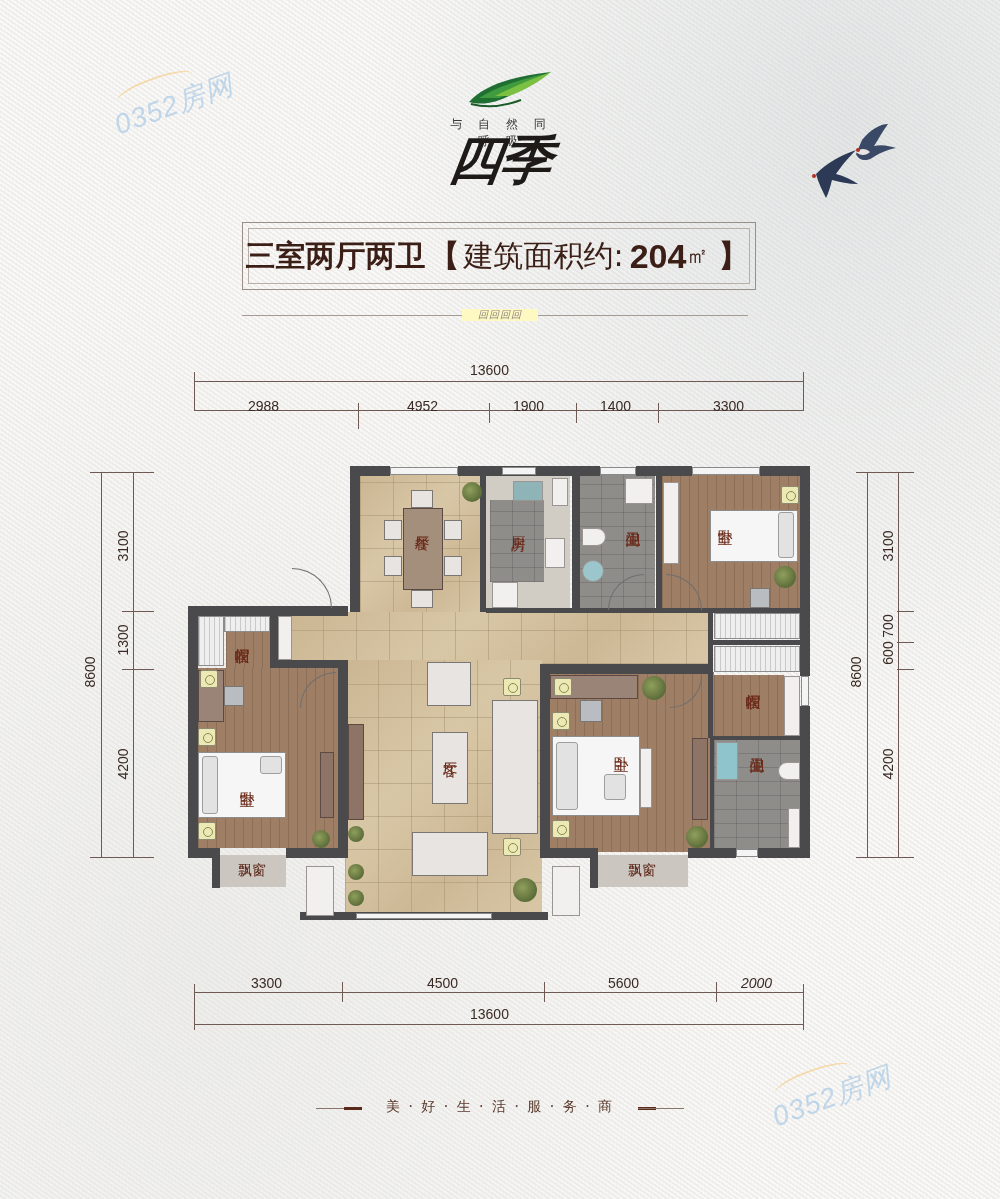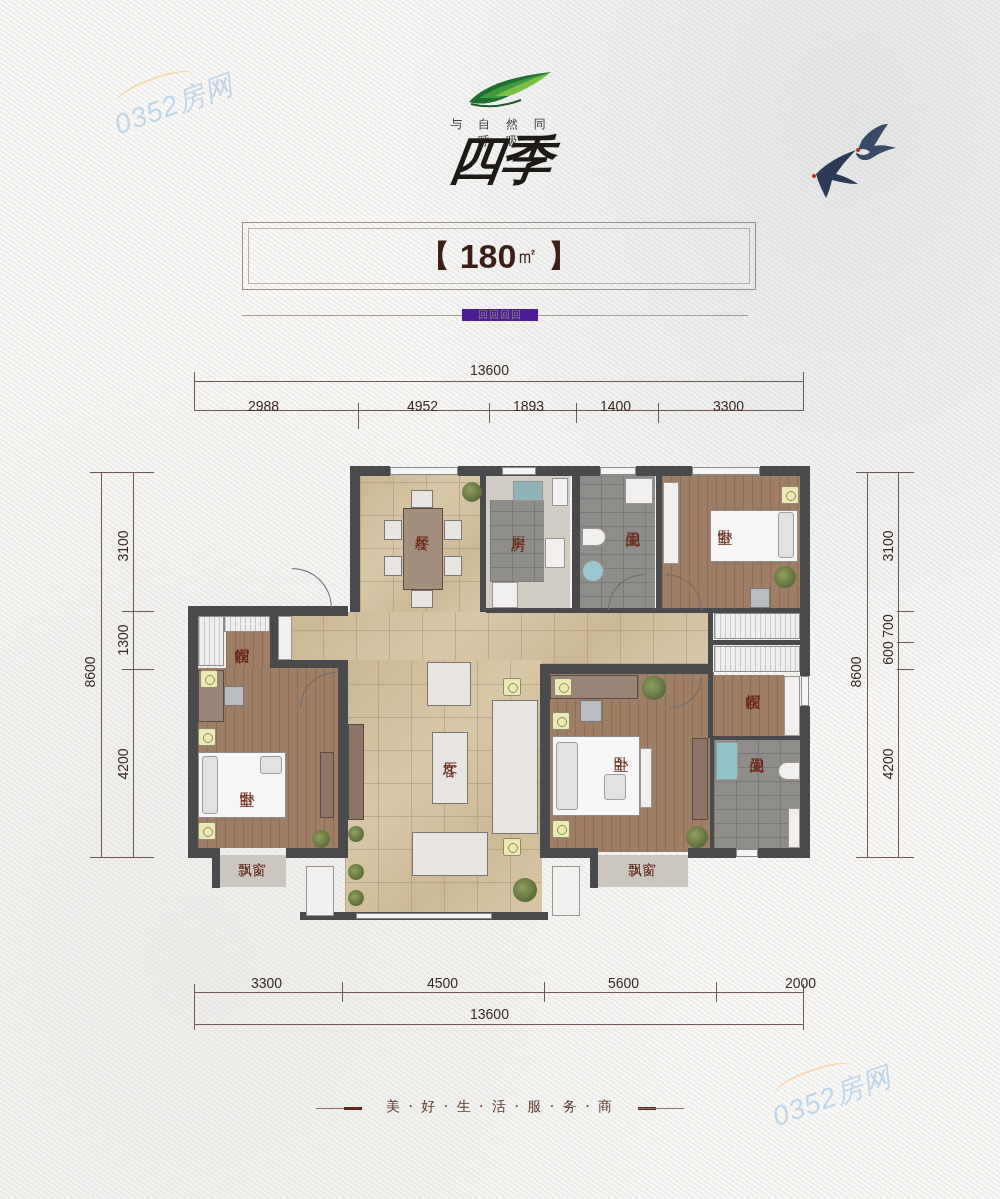--- a/index.html
+++ b/index.html
@@ -29,21 +29,21 @@
   
   .title-frame { position:absolute; left:242px; top:222px; width:514px; height:68px; border:1.5px solid #9a8f88; }
   .title-frame::before { content:""; position:absolute; inset:5px; border:1px solid #b8aea7; }
   .title-text { position:absolute; left:0; top:0; width:100%; height:100%; display:flex; align-items:center; justify-content:center; font-size:30px; color:#3b1f16; white-space:nowrap; }
   .title-text .b { font-weight:bold; }
   .title-text .area-num { font-family:"Liberation Sans", sans-serif; font-weight:bold; font-size:34px; margin-left:6px; }
   .title-text .unit { font-size:22px; margin-right:6px; }
   .title-text .br { font-weight:bold; margin: 0 4px; }
 
   .deco-line { position:absolute; left:242px; top:315px; width:506px; height:1px; background:#a59b95; }
-  .deco-knot { position:absolute; left:462px; top:309px; width:76px; height:12px; background:#4c1d95; display:flex; align-items:center; justify-content:center; font-size:10px; color:#8e8580; letter-spacing:1px; font-family:"DejaVu Sans Mono", monospace; }
+  .deco-knot { position:absolute; left:462px; top:309px; width:76px; height:12px; background:#fef9c3; display:flex; align-items:center; justify-content:center; font-size:10px; color:#8e8580; letter-spacing:1px; font-family:"DejaVu Sans Mono", monospace;font-style:italic; }
 
   
   .dim-line { position:absolute; background:#6e5a52; }
   .dim-text { position:absolute; font-family:"Liberation Sans", sans-serif; font-size:14px; color:#3a2a24; }
   .dim-vtext { position:absolute; font-family:"Liberation Sans", sans-serif; font-size:14px; color:#3a2a24; transform: rotate(-90deg); transform-origin: center; white-space:nowrap; }
 
   
   .wall { position:absolute; background:#4a4a4c; }
   .floor-marble { position:absolute; background:
       linear-gradient(135deg, rgba(180,150,110,0.35) 0%, rgba(220,200,165,0) 40%, rgba(180,150,110,0.3) 70%, rgba(220,200,165,0) 100%),
@@ -102,58 +102,60 @@
 <svg class="birds" viewBox="0 0 100 80">
   <path d="M62 22 C70 12 80 6 88 6 C82 14 78 22 74 28 C82 26 90 28 96 30 C86 32 78 36 72 40 C66 44 58 42 56 36 Z" fill="#3a4a66"></path>
   <path d="M56 34 C60 30 66 30 70 34 C66 38 60 38 56 34 Z" fill="#e8e4e2"></path>
   <circle cx="58" cy="32" r="2" fill="#b03020"></circle>
   <path d="M16 56 C28 44 40 38 56 32 C46 42 40 50 36 56 C44 58 52 62 58 66 C48 66 40 64 32 62 C30 70 28 76 26 80 C22 72 18 64 16 56 Z" fill="#2c3a56"></path>
   <circle cx="14" cy="58" r="2" fill="#b03020"></circle>
 </svg>
 
 <div class="title-frame">
   <div class="title-text">
+    <span class="b">三室两厅两卫</span>
     <span class="br">【</span>
-    <span class="area-num">180</span>
+    <span>建筑面积约:</span>
+    <span class="area-num">204</span>
     <span class="unit">㎡</span>
     <span class="br">】</span>
   </div>
 </div>
 <div class="deco-line"></div>
 <div class="deco-knot">回回回回</div>
 
 <div>
   <div class="dim-line" style="left:194px;top:381px;width:610px;height:1px;"></div>
   <div class="dim-line" style="left:194px;top:372px;width:1px;height:38px;"></div>
   <div class="dim-line" style="left:803px;top:372px;width:1px;height:38px;"></div>
   <div class="dim-text" style="left:470px;top:362px;">13600</div>
 
   <div class="dim-line" style="left:194px;top:410px;width:610px;height:1px;"></div>
   <div class="dim-line" style="left:358px;top:403px;width:1px;height:26px;"></div>
   <div class="dim-line" style="left:489px;top:403px;width:1px;height:20px;"></div>
   <div class="dim-line" style="left:576px;top:403px;width:1px;height:20px;"></div>
   <div class="dim-line" style="left:658px;top:403px;width:1px;height:20px;"></div>
   <div class="dim-text" style="left:248px;top:398px;">2988</div>
   <div class="dim-text" style="left:407px;top:398px;">4952</div>
-  <div class="dim-text" style="left:513px;top:398px;">1893</div>
+  <div class="dim-text" style="left:513px;top:398px;">1900</div>
   <div class="dim-text" style="left:600px;top:398px;">1400</div>
   <div class="dim-text" style="left:713px;top:398px;">3300</div>
 </div>
 
 <div>
   <div class="dim-line" style="left:194px;top:992px;width:610px;height:1px;"></div>
   <div class="dim-line" style="left:194px;top:984px;width:1px;height:46px;"></div>
   <div class="dim-line" style="left:803px;top:984px;width:1px;height:46px;"></div>
   <div class="dim-line" style="left:342px;top:982px;width:1px;height:20px;"></div>
   <div class="dim-line" style="left:544px;top:982px;width:1px;height:20px;"></div>
   <div class="dim-line" style="left:716px;top:982px;width:1px;height:20px;"></div>
   <div class="dim-text" style="left:251px;top:975px;">3300</div>
   <div class="dim-text" style="left:427px;top:975px;">4500</div>
   <div class="dim-text" style="left:608px;top:975px;">5600</div>
-  <div class="dim-text" style="left:785px;top:975px;">2000</div>
+  <div class="dim-text" style="left:741px;top:975px;font-style:italic;">2000</div>
   <div class="dim-line" style="left:194px;top:1024px;width:610px;height:1px;"></div>
   <div class="dim-text" style="left:470px;top:1006px;">13600</div>
 </div>
 
 <div>
   <div class="dim-line" style="left:101px;top:472px;width:1px;height:386px;"></div>
   <div class="dim-line" style="left:133px;top:472px;width:1px;height:386px;"></div>
   <div class="dim-line" style="left:90px;top:472px;width:64px;height:1px;"></div>
   <div class="dim-line" style="left:90px;top:857px;width:64px;height:1px;"></div>
   <div class="dim-line" style="left:122px;top:611px;width:32px;height:1px;"></div>

